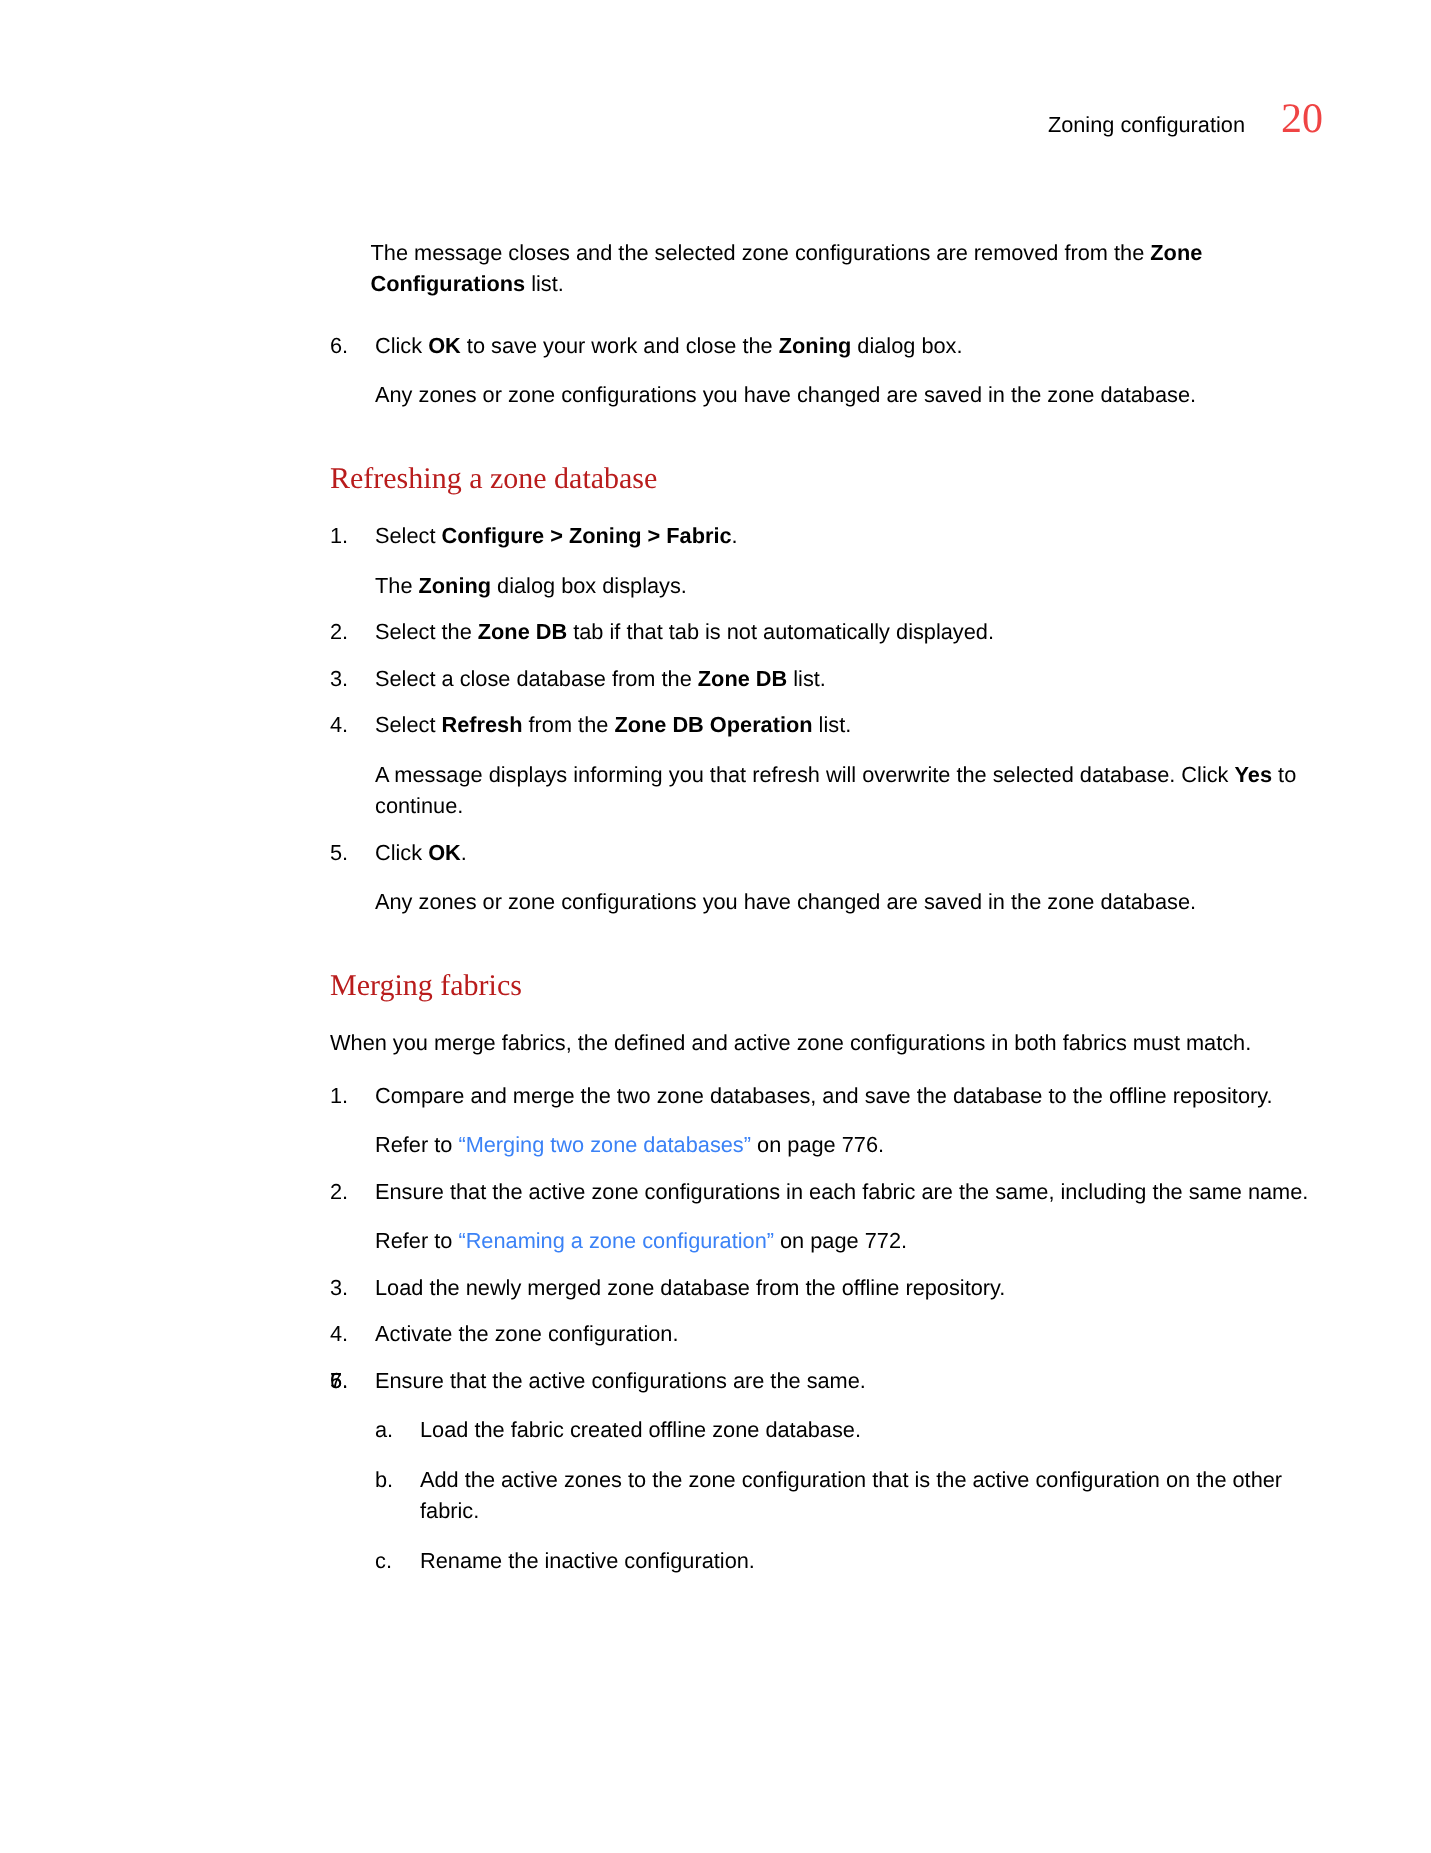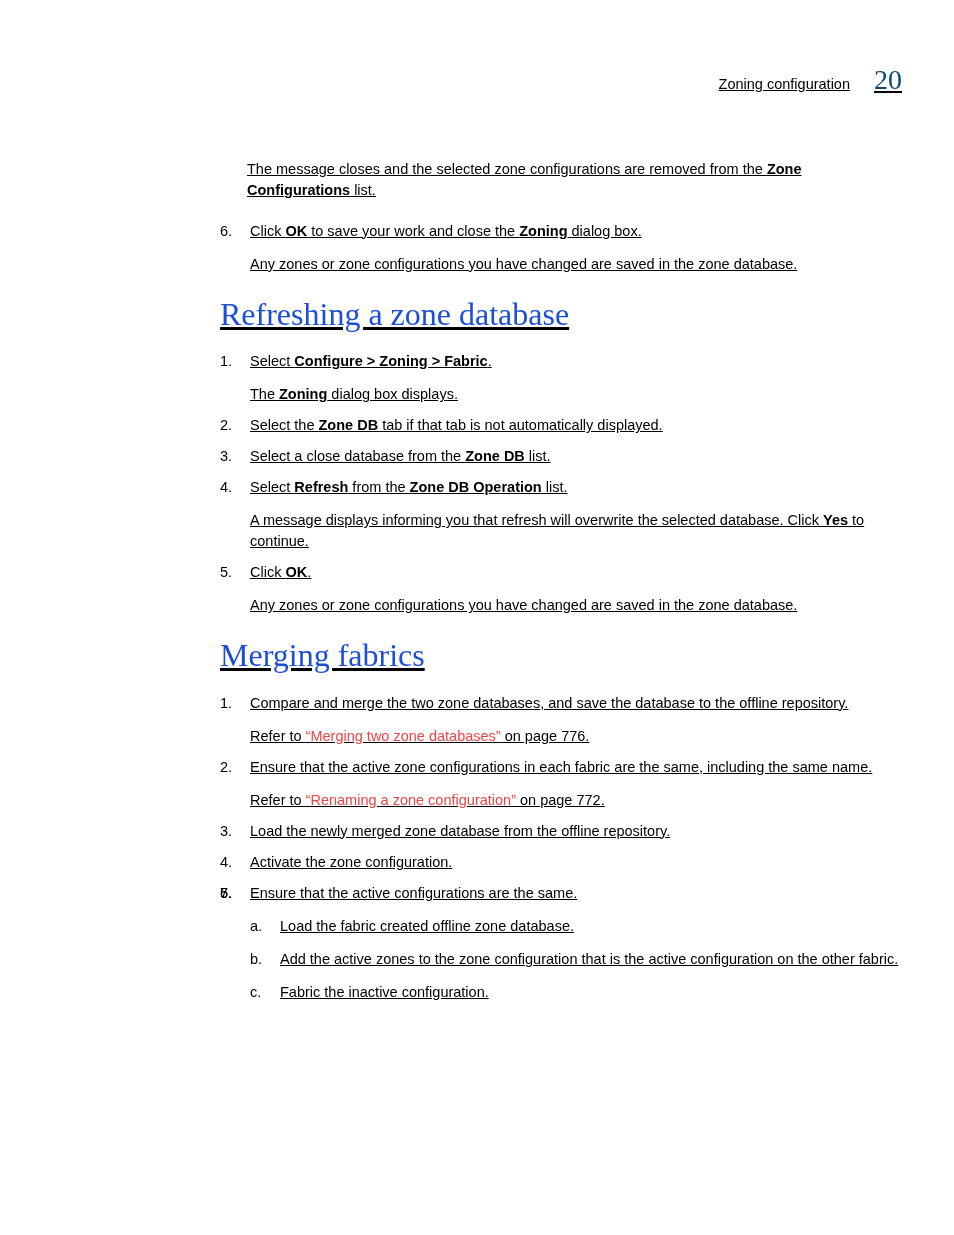--- a/index.html
+++ b/index.html
@@ -6,39 +6,38 @@
   body {
     background: #ffffff;
     width: 954px;
     height: 1235px;
     font-family: Arial, Helvetica, sans-serif;
     color: #000;
     font-size: 14.5px;
     line-height: 1.45;
   }
   .page {
-    padding: 60px 52px 60px 220px;
-    text-decoration: underline;
+    padding: 60px 72px 60px 220px;
   }
   .header {
     display: flex;
     justify-content: flex-end;
     align-items: baseline;
     gap: 24px;
     margin-bottom: 58px;
   }
   .header-text {
     font-size: 14.5px;
     color: #000;
   }
   .chapter-num {
     font-size: 28px;
     font-family: Georgia, 'Times New Roman', serif;
     font-weight: 400;
-    color: #0c4a6e;
+    color: #ef4444;
   }
   .body-text {
     margin-left: 27px;
     margin-bottom: 20px;
   }
   ol.num-list {
     list-style: none;
     margin-bottom: 12px;
   }
   ol.num-list > li {
@@ -64,27 +63,27 @@
     position: absolute;
     left: 0;
     top: 0;
   }
   .li-follow {
     margin-top: 12px;
   }
   h2.section {
     font-family: Georgia, 'Times New Roman', serif;
     font-weight: 400;
-    font-size: 32px;
-    margin-top: 16px;
+    font-size: 20px;
+    margin-top: 30px;
     margin-bottom: 14px;
-    color: #1d4ed8;
+    color: #b91c1c;
   }
   .bold { font-weight: 700; }
-  .link { color: #ef4444; }
+  .link { color: #3b82f6; }
   p.intro {
     margin-bottom: 14px;
   }
 </style>
 </head>
 <body>
 
 <div class="page">
 
   <div class="header">
@@ -131,20 +130,21 @@
     </li>
     <li>
       <span class="marker">5.</span>
       <span>Click </span><span class="bold">OK</span><span>.</span>
       <p class="li-follow">Any zones or zone configurations you have changed are saved in the zone database.</p>
     </li>
   </ol>
 
   <h2 class="section">Merging fabrics</h2>
 
+  <p class="intro">When you merge fabrics, the defined and active zone configurations in both fabrics must match.</p>
 
   <ol class="num-list">
     <li>
       <span class="marker">1.</span>
       <span>Compare and merge the two zone databases, and save the database to the offline repository.</span>
       <p class="li-follow">
         <span>Refer to </span><span class="link">“Merging two zone databases”</span><span> on page 776.</span>
       </p>
     </li>
     <li>
@@ -175,19 +175,19 @@
         <li>
           <span class="sub-marker">a.</span>
           <span>Load the fabric created offline zone database.</span>
         </li>
         <li>
           <span class="sub-marker">b.</span>
           <span>Add the active zones to the zone configuration that is the active configuration on the other fabric.</span>
         </li>
         <li>
           <span class="sub-marker">c.</span>
-          <span>Fabric the inactive configuration.</span>
+          <span>Rename the inactive configuration.</span>
         </li>
       </ol>
     </li>
   </ol>
 
 </div>
 
 </body></html>

